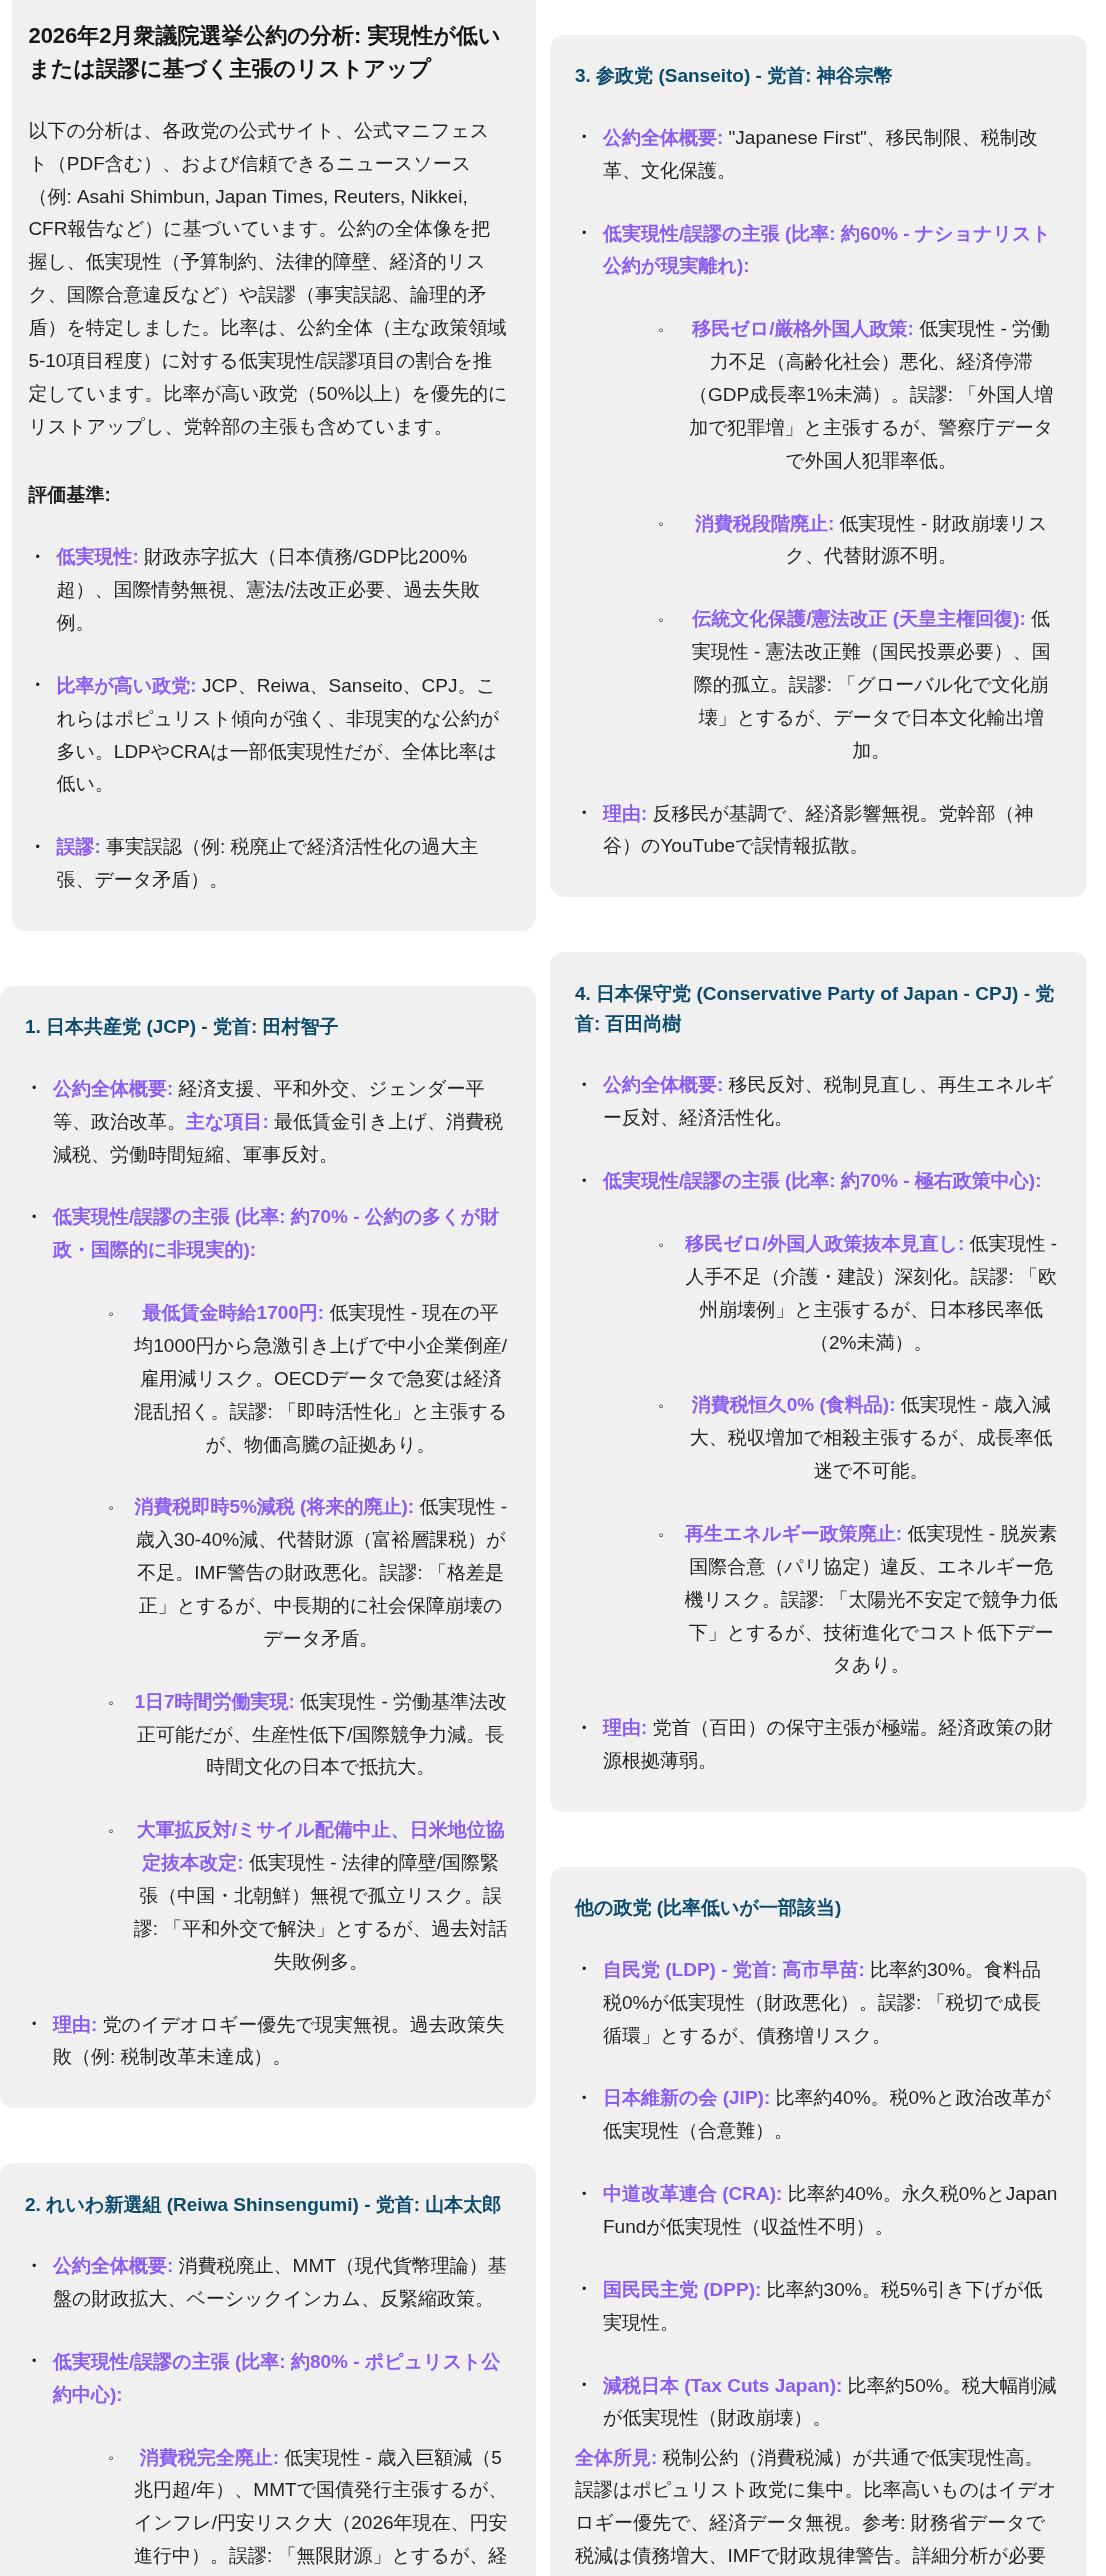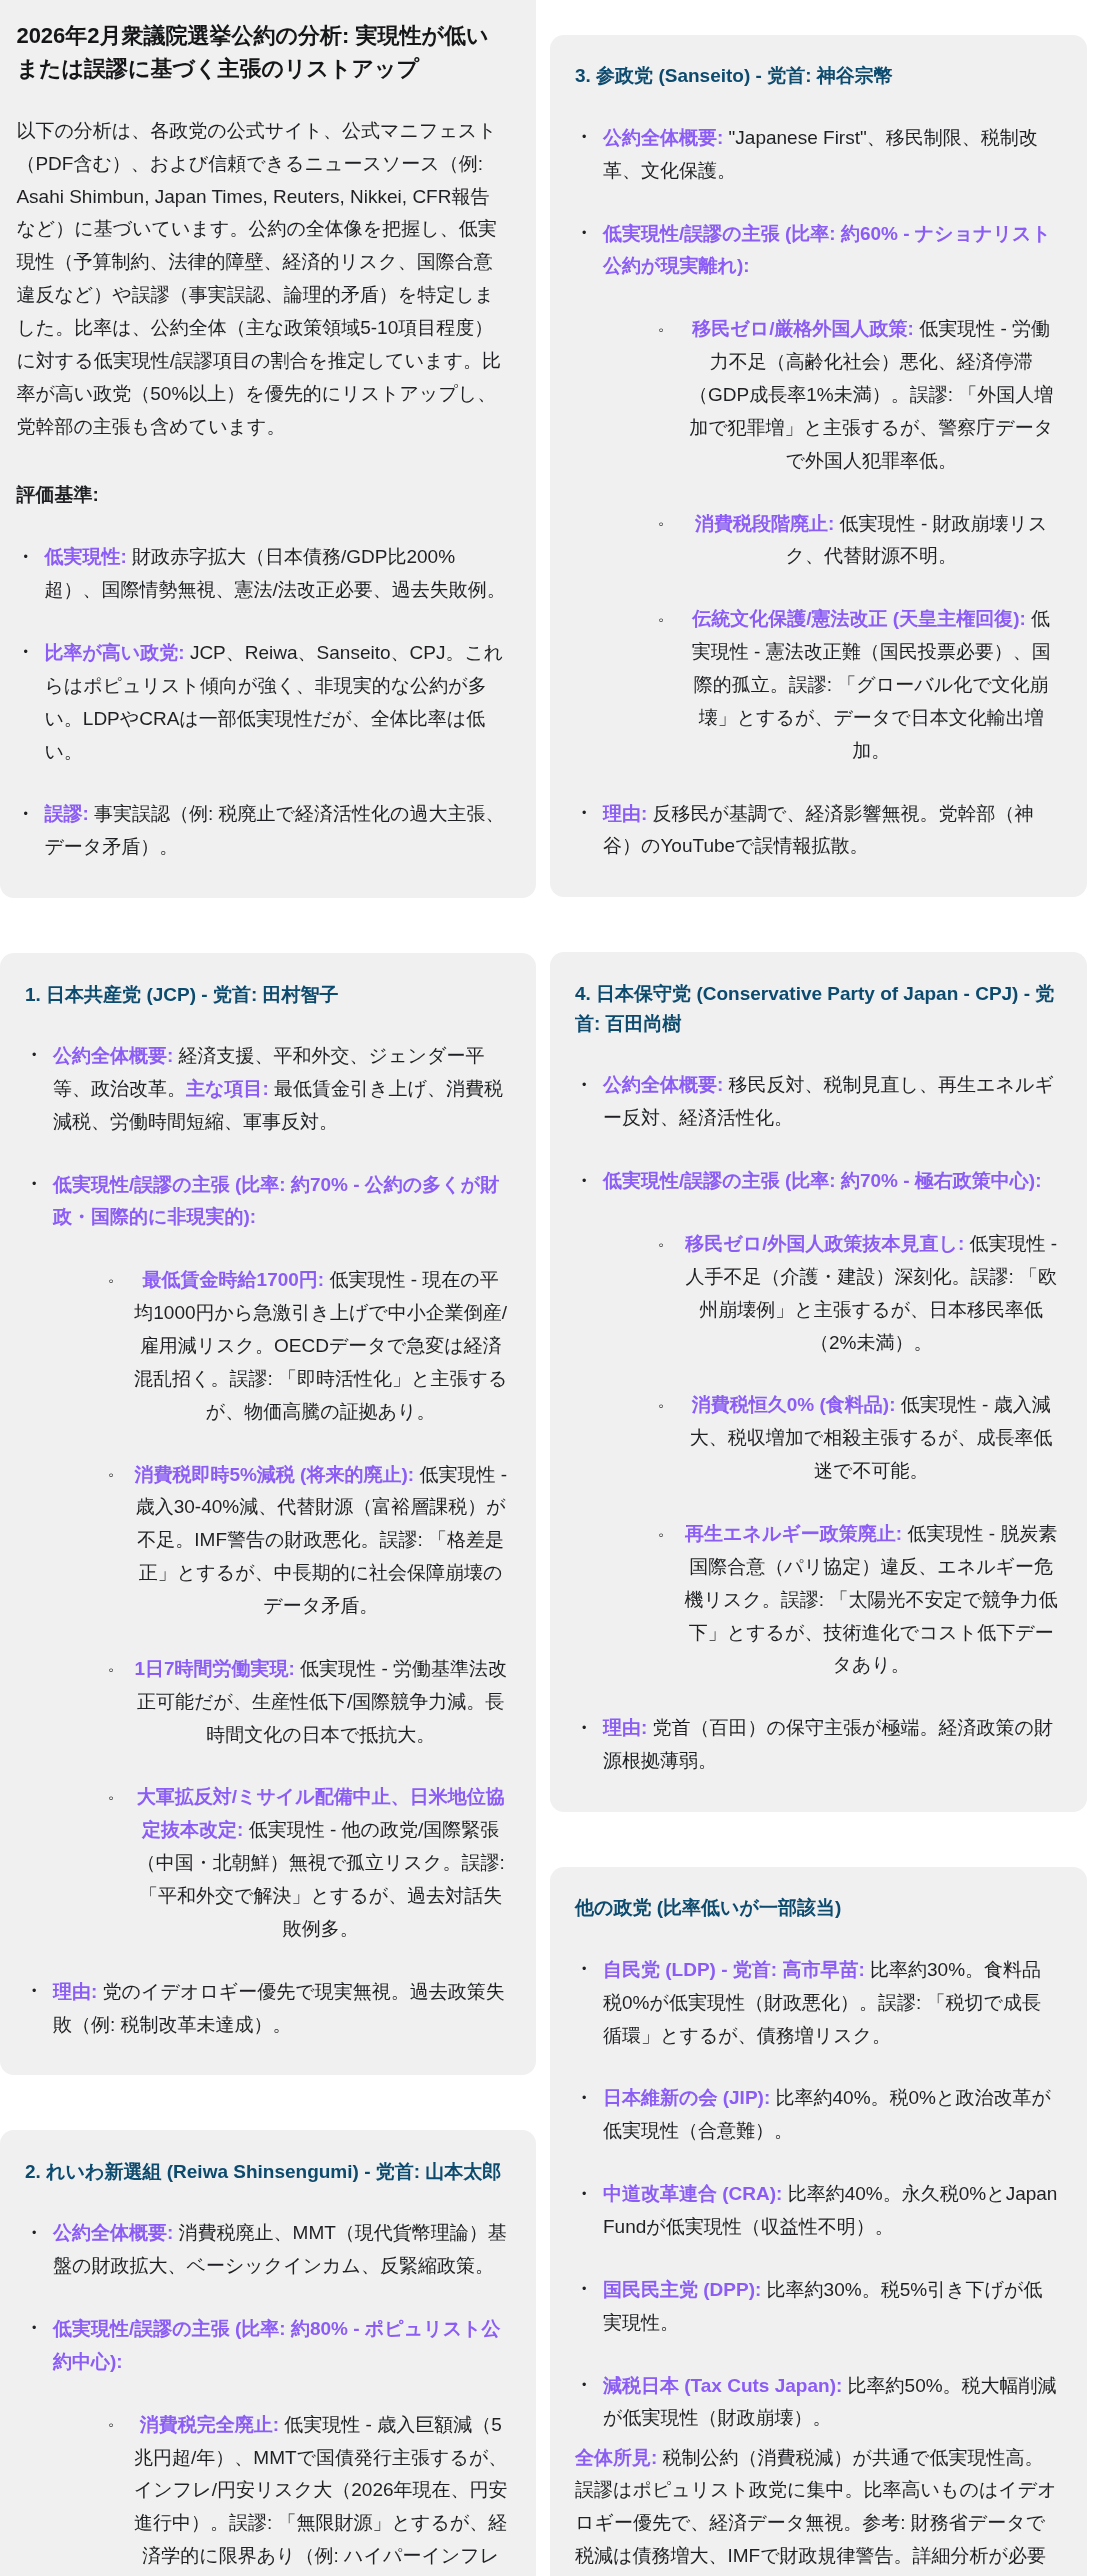--- a/index.html
+++ b/index.html
@@ -9,21 +9,21 @@
     color:#1f2023;font-size:19px;line-height:1.73;
     -webkit-font-smoothing:antialiased;
   }
   .col{position:absolute;top:0;}
   .col-left{left:0;width:536px;}
   .col-right{left:550px;width:537px;}
   .card{
     background:#f0f0f0;border-radius:14px;margin-bottom:55px;
     padding:26.4px 28px 34px 25px;
   }
-  .card.head{border-radius:0 0 14px 14px;padding:19px 28px 34px 16.4px;}
+  .card.head{border-radius:0 0 14px 14px;padding:19px 28px 34px 16.4px;margin-left:12px;}
   .card.tail{border-radius:14px 14px 0 0;margin-bottom:0;min-height:742px;}
   .card.first-right{margin-top:35px;}
   .title{
     font-size:22px;font-weight:700;line-height:1.52;margin:0 0 29px 0;color:#151618;
   }
   .party-heading{
     font-size:19px;font-weight:700;line-height:1.6;margin:0 0 30px 0;color:#0c4a6e;
   }
   .p{margin:0 0 30px 0;}
   .p:last-child{margin-bottom:0;}
@@ -65,21 +65,21 @@
     <section class="card">
       <h2 class="party-heading">1. 日本共産党 (JCP) - 党首: 田村智子</h2>
       <ul class="lst">
         <li class="l1"><span class="b">公約全体概要:</span><span> 経済支援、平和外交、ジェンダー平等、政治改革。</span><span class="b">主な項目:</span><span> 最低賃金引き上げ、消費税減税、労働時間短縮、軍事反対。</span></li>
         <li class="l1">
           <div class="clh"><span class="b">低実現性/誤謬の主張 (比率: 約70% - 公約の多くが財政・国際的に非現実的):</span></div>
           <ul class="sub">
             <li class="l2"><span class="b">最低賃金時給1700円:</span><span> 低実現性 - 現在の平均1000円から急激引き上げで中小企業倒産/雇用減リスク。OECDデータで急変は経済混乱招く。誤謬: 「即時活性化」と主張するが、物価高騰の証拠あり。</span></li>
             <li class="l2"><span class="b">消費税即時5%減税 (将来的廃止):</span><span> 低実現性 - 歳入30-40%減、代替財源（富裕層課税）が不足。IMF警告の財政悪化。誤謬: 「格差是正」とするが、中長期的に社会保障崩壊のデータ矛盾。</span></li>
             <li class="l2"><span class="b">1日7時間労働実現:</span><span> 低実現性 - 労働基準法改正可能だが、生産性低下/国際競争力減。長時間文化の日本で抵抗大。</span></li>
-            <li class="l2"><span class="b">大軍拡反対/ミサイル配備中止、日米地位協定抜本改定:</span><span> 低実現性 - 他の政党/国際緊張（中国・北朝鮮）無視で孤立リスク。誤謬: 「平和外交で解決」とするが、過去対話失敗例多。</span></li>
+            <li class="l2"><span class="b">大軍拡反対/ミサイル配備中止、日米地位協定抜本改定:</span><span> 低実現性 - 法律的障壁/国際緊張（中国・北朝鮮）無視で孤立リスク。誤謬: 「平和外交で解決」とするが、過去対話失敗例多。</span></li>
           </ul>
         </li>
         <li class="l1"><span class="b">理由:</span><span> 党のイデオロギー優先で現実無視。過去政策失敗（例: 税制改革未達成）。</span></li>
       </ul>
     </section>
 
     <section class="card tail">
       <h2 class="party-heading">2. れいわ新選組 (Reiwa Shinsengumi) - 党首: 山本太郎</h2>
       <ul class="lst">
         <li class="l1"><span class="b">公約全体概要:</span><span> 消費税廃止、MMT（現代貨幣理論）基盤の財政拡大、ベーシックインカム、反緊縮政策。</span></li>

